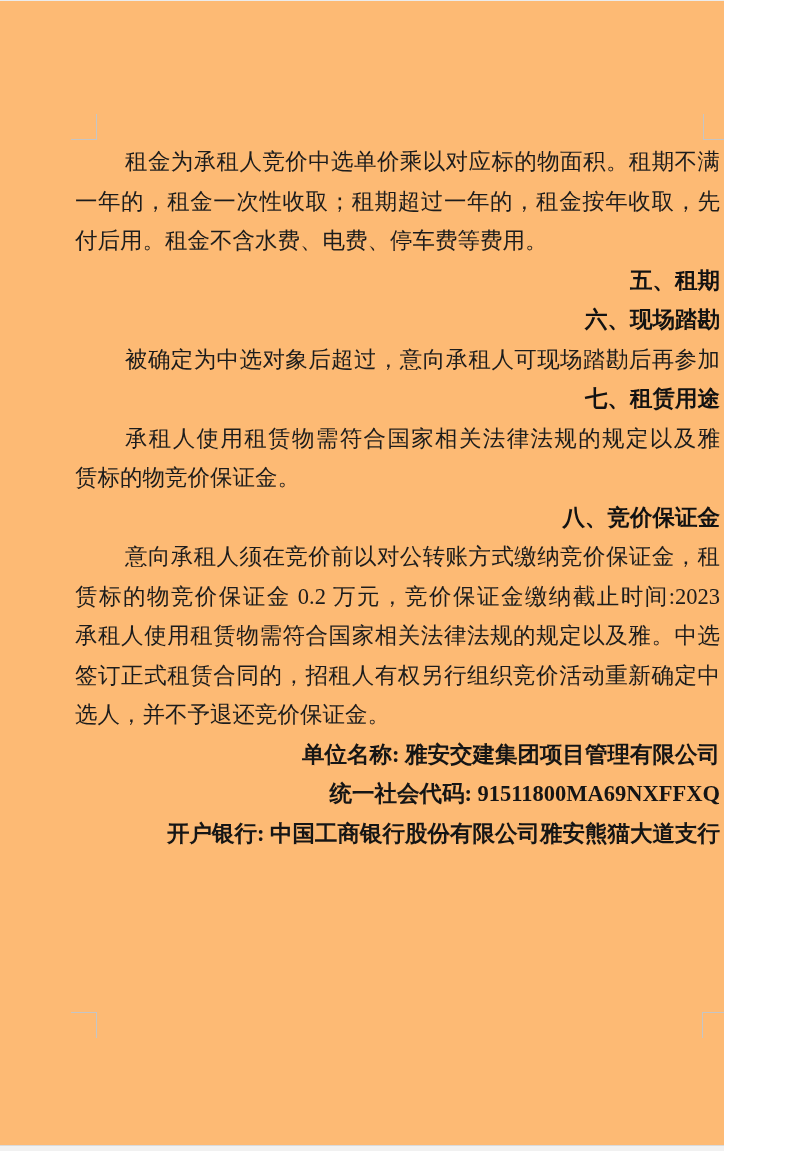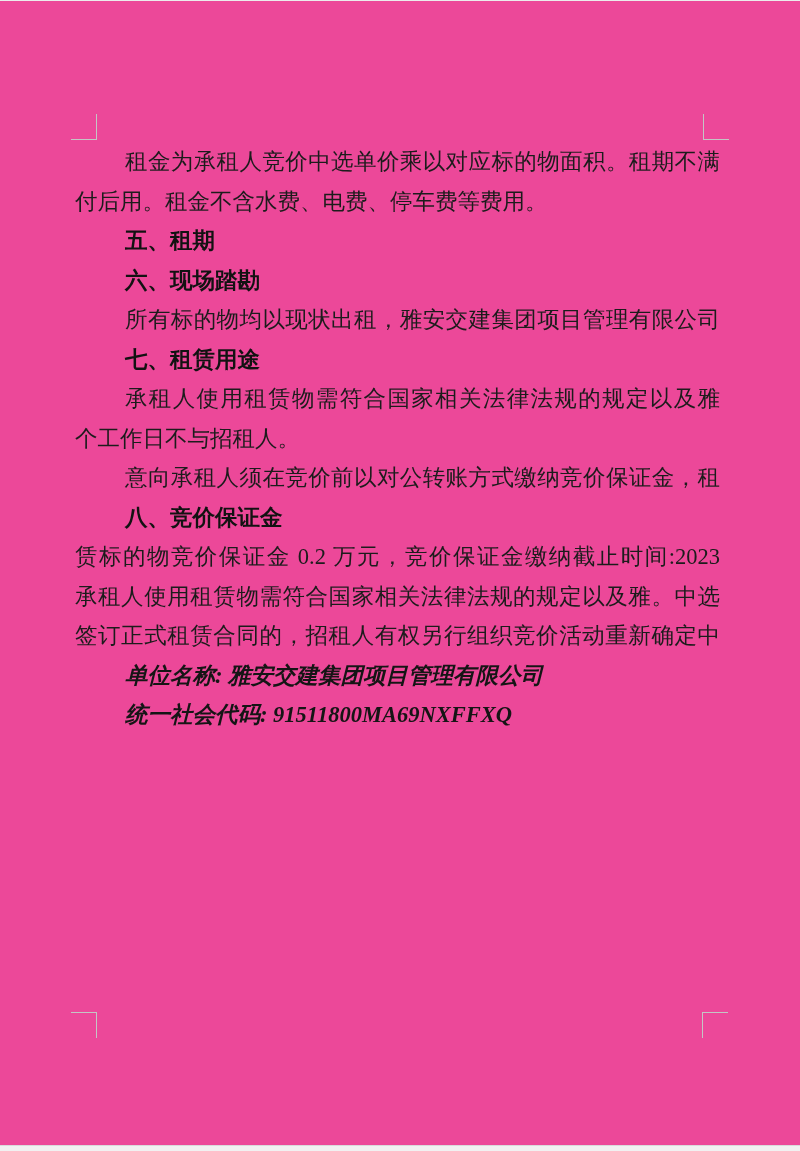--- a/index.html
+++ b/index.html
@@ -1,20 +1,20 @@
 <!DOCTYPE html>
 <html><head>
 <meta charset="utf-8">
 <style>
   html, body { margin: 0; padding: 0; }
   .screen {
     position: relative;
-    width: 800px;
+    width: 724px;
     height: 1151px;
-    background: #ec4899;
+    background: #fdba74;
     overflow: hidden;
     color: #1c1c1c;
     font-family: "Liberation Serif", "DejaVu Serif", serif;
   }
   .top-edge {
     position: absolute; left: 0; top: 0;
     width: 800px; height: 1px;
     background: #ececec;
   }
   .bottom-strip {
@@ -39,51 +39,54 @@
   .line {
     font-size: 22.5px;
     line-height: 39.5px;
     white-space: nowrap;
     color: #1c1c1c;
   }
   .line.justify {
     text-align: justify;
     text-align-last: justify;
   }
-  .line.indent { text-indent: 50px; }
+  .line.indent { text-indent: 50px; text-align: right; }
   .line.heading {
     font-family: "Liberation Sans", "DejaVu Sans", sans-serif;
     font-weight: bold;
     color: #121212;
   }
-  .line.label { font-weight: bold; color: #151515; font-style: italic; }
+  .line.label { font-weight: bold; color: #151515; }
 </style>
 </head>
 <body>
 
 <div class="screen">
   <div class="top-edge"></div>
 
   <div class="crop tl"></div>
   <div class="crop tr"></div>
   <div class="crop bl"></div>
   <div class="crop br"></div>
 
   <div class="text-col">
       <div class="line body indent justify">租金为承租人竞价中选单价乘以对应标的物面积。租期不满</div>
+      <div class="line body justify">一年的，租金一次性收取；租期超过一年的，租金按年收取，先</div>
       <div class="line body">付后用。租金不含水费、电费、停车费等费用。</div>
       <div class="line heading indent">五、租期</div>
       <div class="line heading indent">六、现场踏勘</div>
-      <div class="line body indent justify">所有标的物均以现状出租，雅安交建集团项目管理有限公司</div>
+      <div class="line body indent justify">被确定为中选对象后超过，意向承租人可现场踏勘后再参加</div>
       <div class="line heading indent">七、租赁用途</div>
       <div class="line body indent justify">承租人使用租赁物需符合国家相关法律法规的规定以及雅</div>
-      <div class="line body">个工作日不与招租人。</div>
+      <div class="line body">赁标的物竞价保证金。</div>
+      <div class="line heading indent">八、竞价保证金</div>
       <div class="line body indent justify">意向承租人须在竞价前以对公转账方式缴纳竞价保证金，租</div>
-      <div class="line heading indent">八、竞价保证金</div>
       <div class="line body justify">赁标的物竞价保证金 0.2 万元，竞价保证金缴纳截止时间:2023</div>
       <div class="line body justify">承租人使用租赁物需符合国家相关法律法规的规定以及雅。中选</div>
       <div class="line body justify">签订正式租赁合同的，招租人有权另行组织竞价活动重新确定中</div>
+      <div class="line body">选人，并不予退还竞价保证金。</div>
       <div class="line label indent">单位名称: 雅安交建集团项目管理有限公司</div>
       <div class="line label indent">统一社会代码: 91511800MA69NXFFXQ</div>
+      <div class="line label indent">开户银行: 中国工商银行股份有限公司雅安熊猫大道支行</div>
     </div>
 
   <div class="bottom-strip"></div>
 </div>
 
 </body></html>

